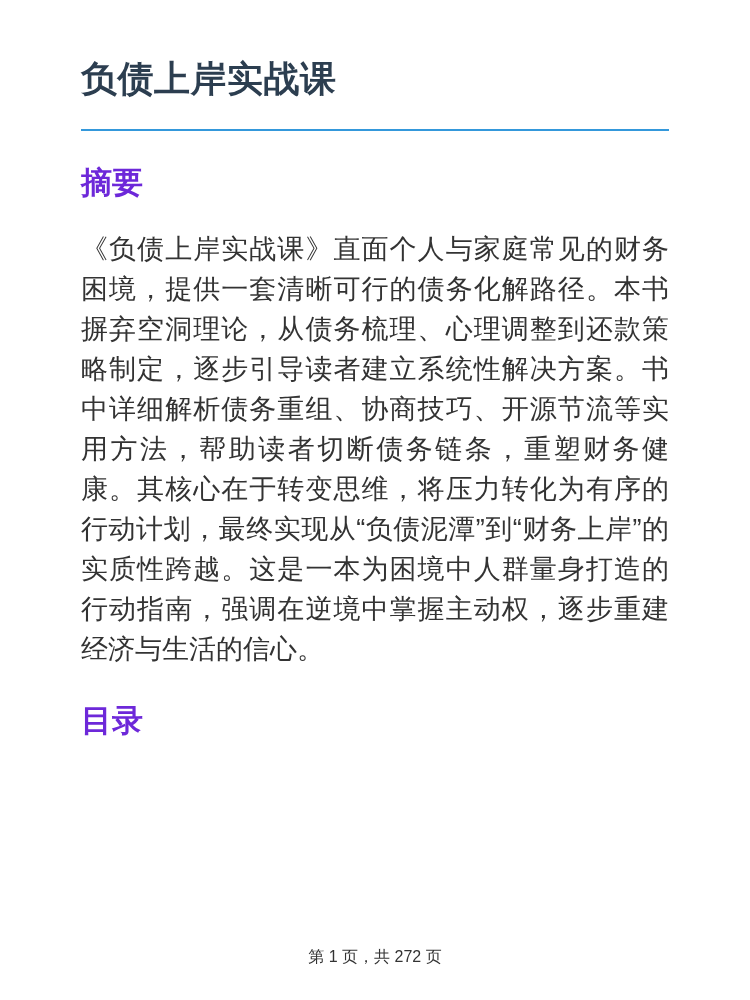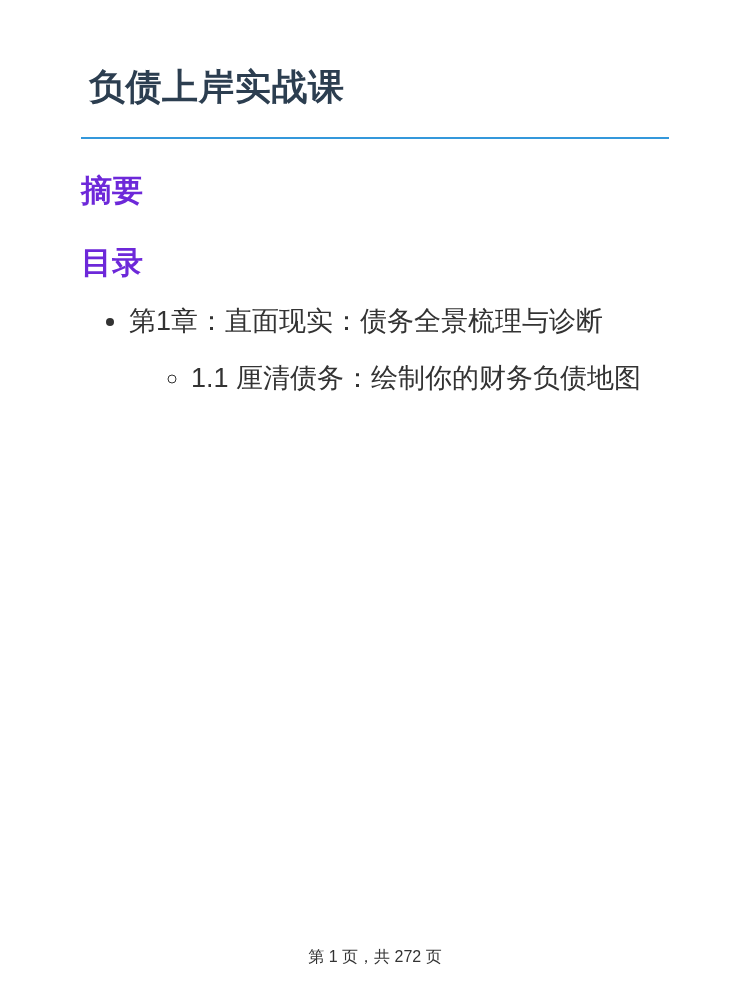--- a/index.html
+++ b/index.html
@@ -14,21 +14,21 @@
     overflow: hidden;
     font-family: "Liberation Sans", "DejaVu Sans", sans-serif;
     color: #333333;
   }
   .page {
     box-sizing: border-box;
     width: 750px;
     padding: 0 81px;
   }
   .doc-title {
-    margin: 8px;
+    margin: 0;
     padding-top: 56px;
     font-size: 36px;
     line-height: 46px;
     font-weight: bold;
     color: #2c3e50;
     letter-spacing: 0.5px;
   }
   .title-divider {
     border: none;
     border-bottom: 2px solid #3498db;
@@ -82,25 +82,20 @@
 <body>
 
 <div class="page">
 
   <h1 class="doc-title">负债上岸实战课</h1>
 
   <hr class="title-divider">
 
   <h2 class="section-heading">摘要</h2>
 
+  <p class="abstract-body">《负债上岸实战课》直面个人与家庭常见的财务困境，提供一套清晰可行的债务化解路径。本书摒弃空洞理论，从债务梳理、心理调整到还款策略制定，逐步引导读者建立系统性解决方案。书中详细解析债务重组、协商技巧、开源节流等实用方法，帮助读者切断债务链条，重塑财务健康。其核心在于转变思维，将压力转化为有序的行动计划，最终实现从“负债泥潭”到“财务上岸”的实质性跨越。这是一本为困境中人群量身打造的行动指南，强调在逆境中掌握主动权，逐步重建经济与生活的信心。</p>
 
   <h2 class="section-heading">目录</h2>
 
-  <ul class="toc-list">
-    <li class="toc-item">第1章：直面现实：债务全景梳理与诊断</li>
-    <ul class="toc-sublist">
-      <li class="toc-item">1.1 厘清债务：绘制你的财务负债地图</li>
-    </ul>
-  </ul>
 
 </div>
 
 <div class="page-footer">第 1 页，共 272 页</div>
 
 </body></html>

